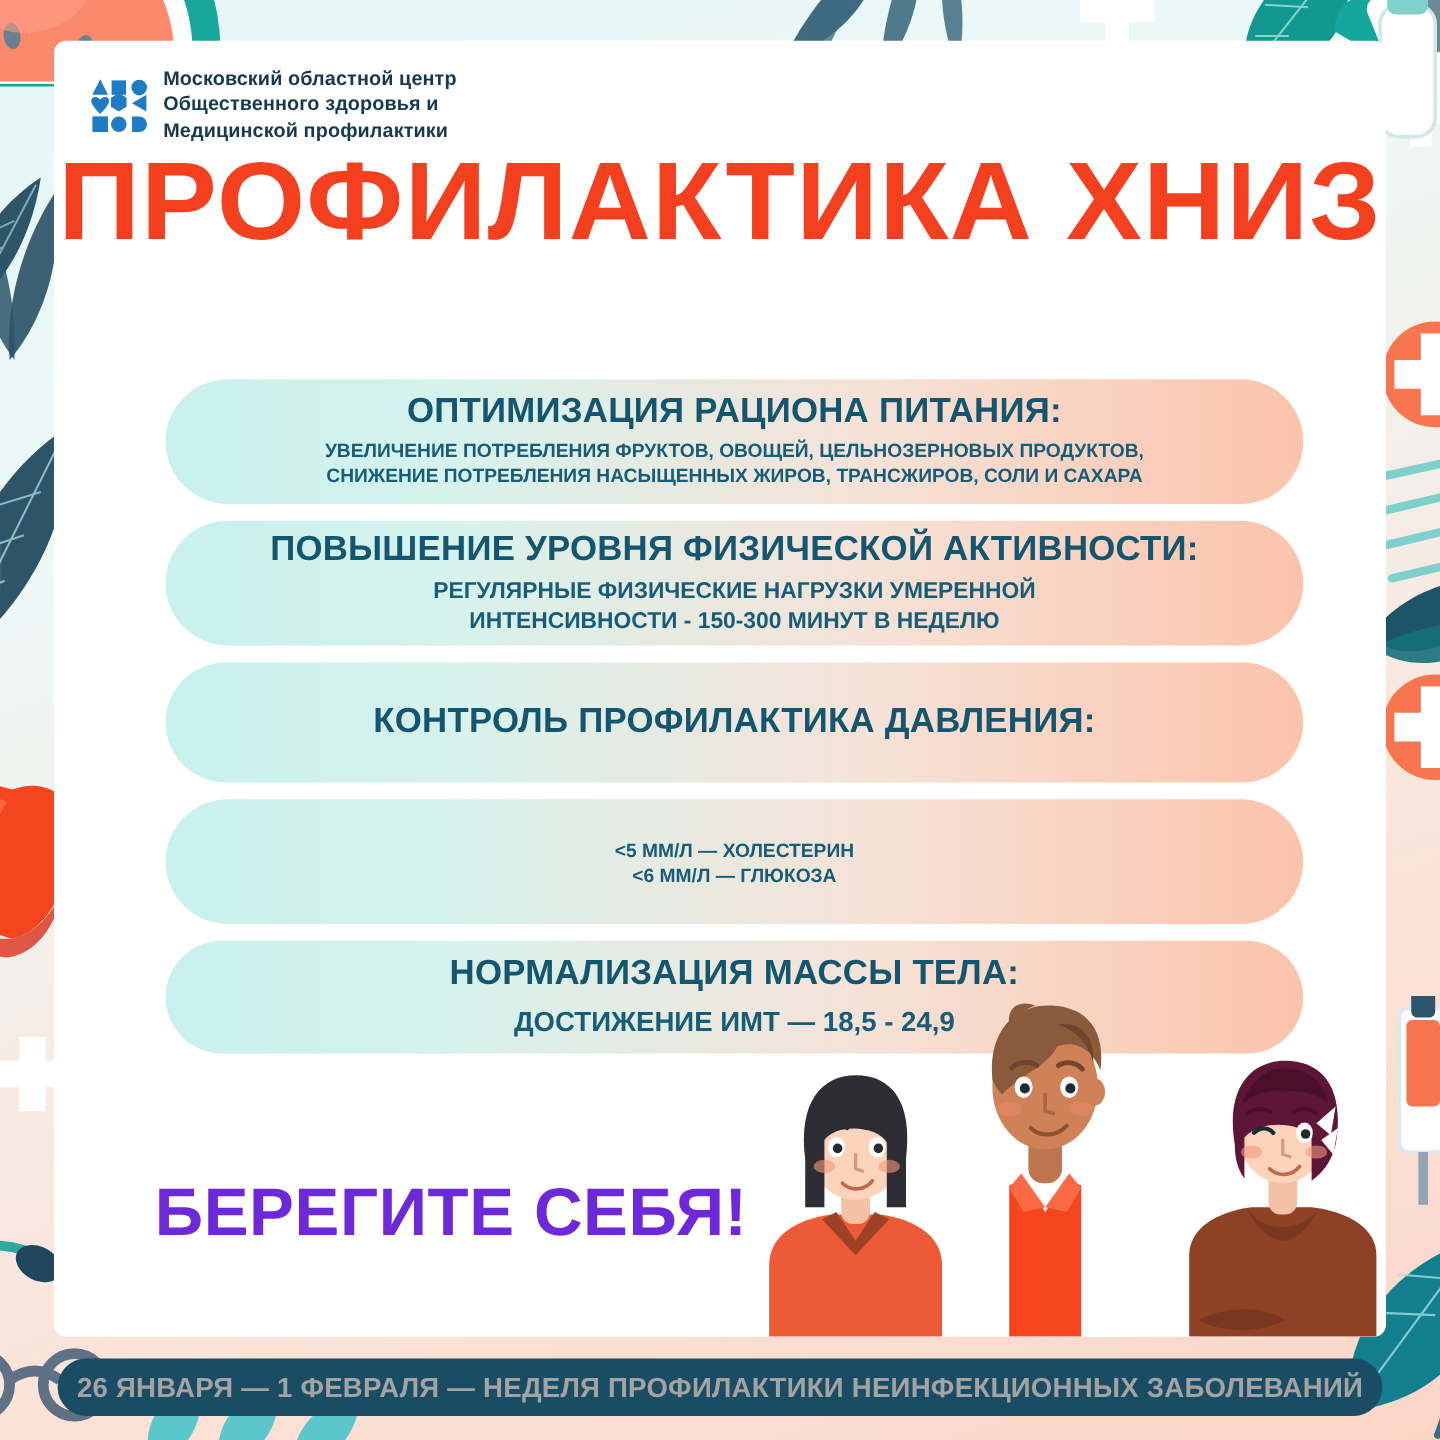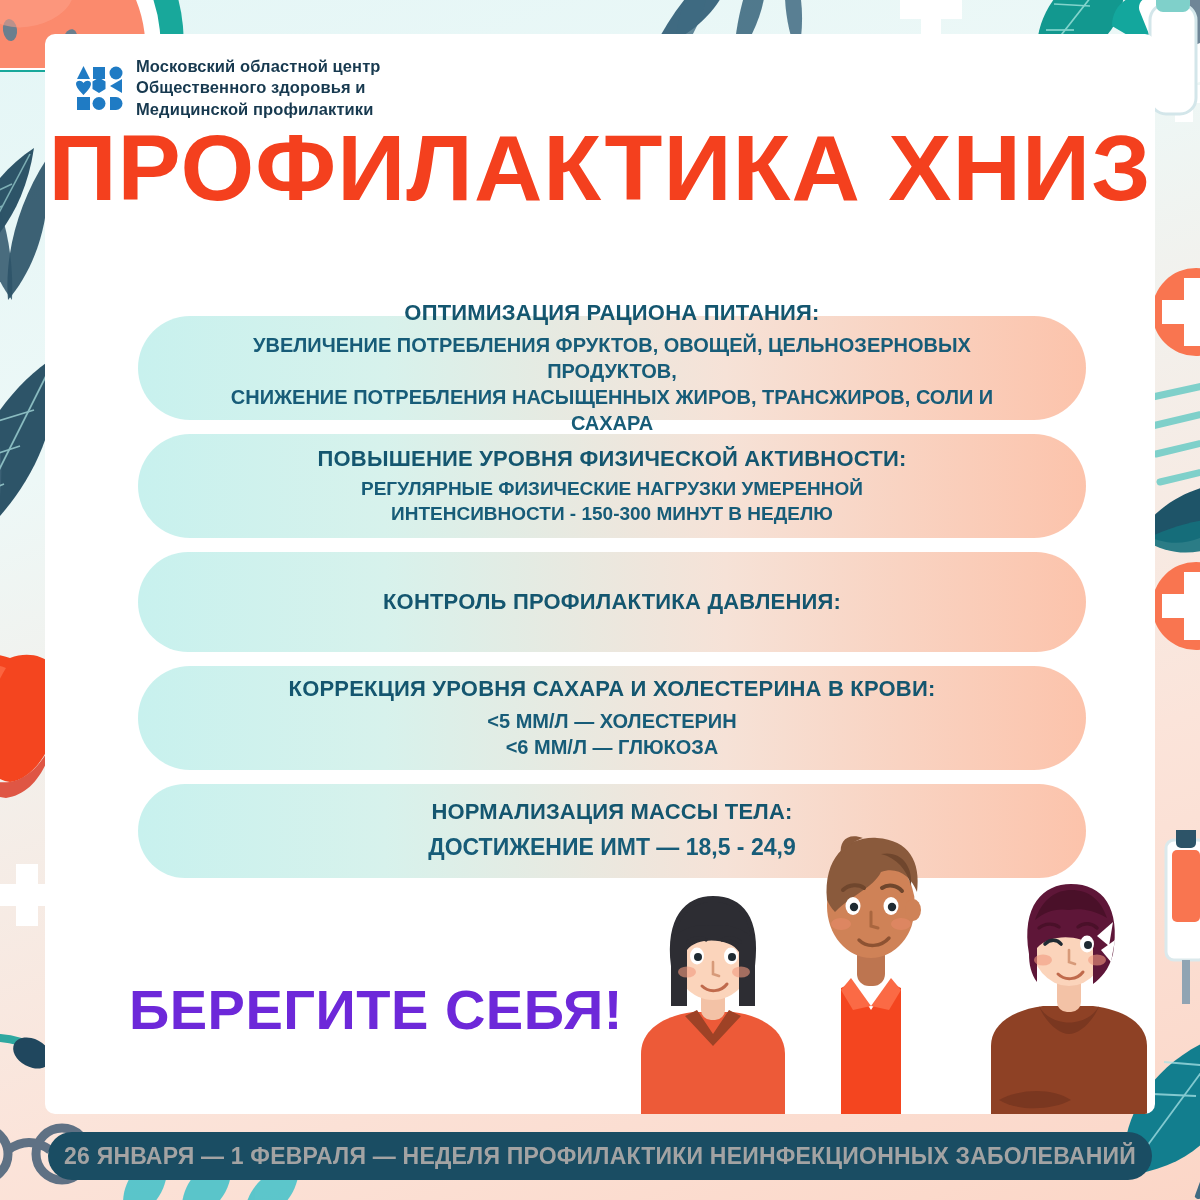--- a/index.html
+++ b/index.html
@@ -67,36 +67,36 @@
     background:linear-gradient(90deg,#c8f1ee 0%,#d7f2ec 26%,#f6e2d7 62%,#fcc3ab 100%);
     text-align:center;
     color:#14566f;
     display:flex;flex-direction:column;justify-content:center;
     box-sizing:border-box;
     padding:0 70px;
   }
   .card + .card{margin-top:14px;}
   .card h2{
     margin:0;
-    font-size:22px;
+    font-size:29px;
     line-height:1.16;
     font-weight:900;
     letter-spacing:.2px;
     color:#14566f;
   }
   .card p{
     margin:6px 0 0 0;
     font-size:19px;
     line-height:1.3;
     font-weight:700;
     color:#175c78;
     white-space:pre-line;
   }
   .card p.big{font-size:23px;margin-top:9px;}
-  .card p.small{font-size:20px;}
+  .card p.small{font-size:16px;}
   .card.h1-only h2{font-size:27px;}
 
   
   #slogan{
     position:absolute;left:84px;bottom:76px;
     font-size:56px;line-height:1;
     font-weight:900;
     color:#6d28d9;
     letter-spacing:.5px;
   }
@@ -319,21 +319,20 @@
         <p>РЕГУЛЯРНЫЕ ФИЗИЧЕСКИЕ НАГРУЗКИ УМЕРЕННОЙ
 ИНТЕНСИВНОСТИ - 150-300 МИНУТ В НЕДЕЛЮ</p>
       </div>
 
 
       <div class="card" style="height:100px;">
         <h2>КОНТРОЛЬ ПРОФИЛАКТИКА ДАВЛЕНИЯ:</h2>
       </div>
 
       <div class="card" style="height:104px;">
-        <h2>КОРРЕКЦИЯ УРОВНЯ САХАРА И ХОЛЕСТЕРИНА В КРОВИ:</h2>
         <p class="small">&lt;5 ММ/Л — ХОЛЕСТЕРИН
 &lt;6 ММ/Л — ГЛЮКОЗА</p>
       </div>
 
       <div class="card" style="height:94px;">
         <h2>НОРМАЛИЗАЦИЯ МАССЫ ТЕЛА:</h2>
         <p class="big">ДОСТИЖЕНИЕ ИМТ — 18,5 - 24,9</p>
       </div>
     </div>
 

